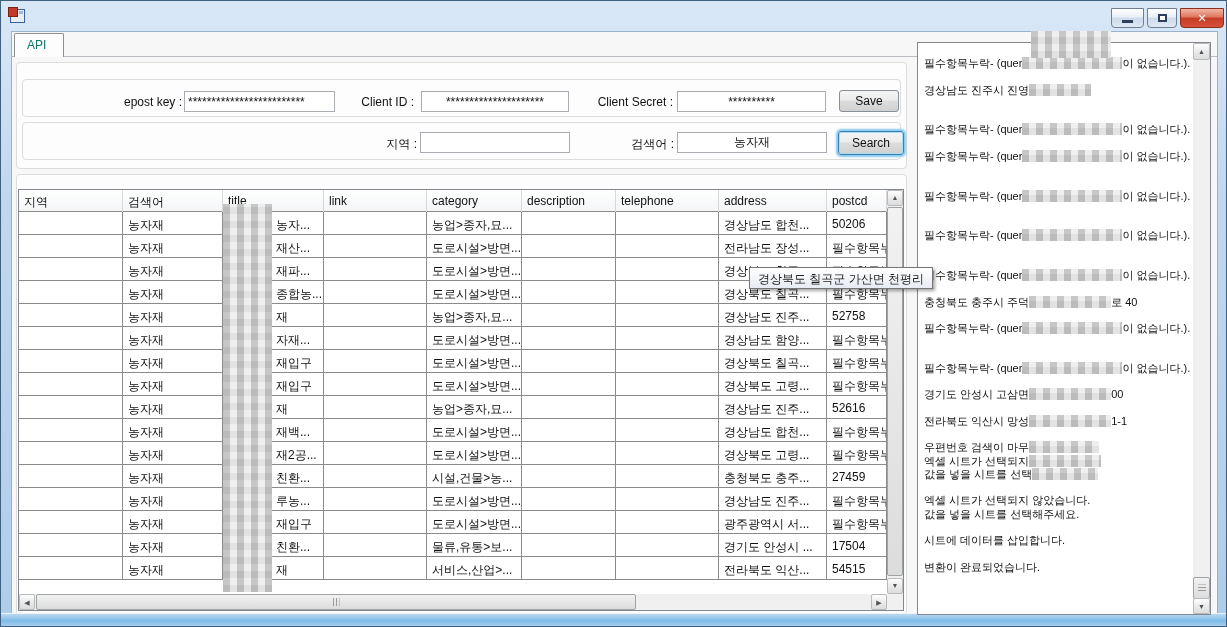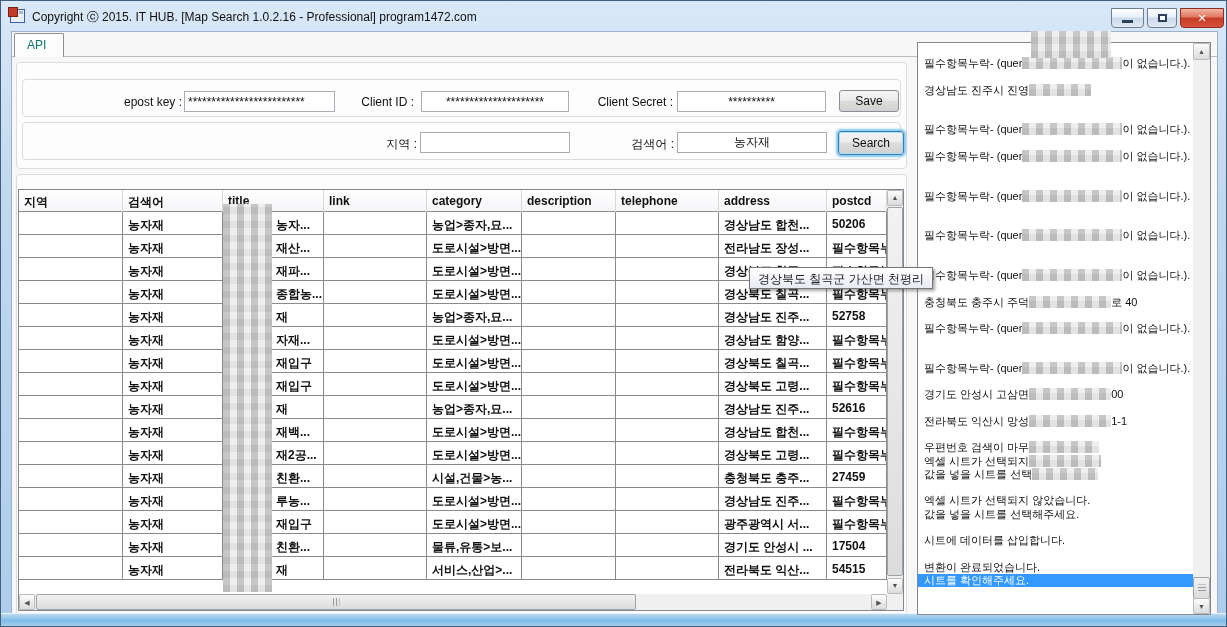--- a/index.html
+++ b/index.html
@@ -45,21 +45,21 @@
     font-size:12px; font-family:"Liberation Sans","DejaVu Sans",sans-serif; padding:0 3px; color:#111; }
   .tbox.center { text-align:center; }
   .pushbtn { position:absolute; height:22px; border:1px solid #878f99; border-radius:3px;
     background:linear-gradient(#f4f4f4,#ececec 45%,#dddddd 50%,#d0d0d0);
     font-size:12px; color:#111; text-align:center; font-family:"Liberation Sans","DejaVu Sans",sans-serif; }
   .pushbtn.focused { border:1px solid #3c7fb1;
     box-shadow:0 0 2px 2px #86c9ef, inset 0 0 0 1px #aadcf5; }
   
   .gb-table { left:4px; top:142px; width:891px; height:441px; }
   .listview { position:absolute; left:6px; top:157px; width:886px; height:422px;
-    background:#fff; border:1px solid #828790; overflow:hidden;font-weight:bold; }
+    background:#fff; border:1px solid #828790; overflow:hidden; }
   .hrow { position:absolute; left:0; top:0; height:22px; width:884px; display:flex;
     background:linear-gradient(#ffffff,#f4f5f7); border-bottom:1px solid #8c8c8c; }
   .hcell { height:22px; border-right:1px solid #d8d8d8; font-size:12px; color:#111;
     padding:4px 0 0 5px; overflow:hidden; white-space:nowrap; }
   .tbody { position:absolute; left:0; top:22px; width:868px; }
   .trow { display:flex; height:23px; background:#fff; }
   .tcell { height:23px; border-right:1px solid #8a8a8a; border-bottom:1px solid #8a8a8a;
     font-size:12px; color:#111; padding:5px 0 0 5px; overflow:hidden; white-space:nowrap; }
   .tcell.title-cell { padding-left:53px; }
   
@@ -100,21 +100,20 @@
   .bottom-edge { position:absolute; left:0; bottom:0; width:100%; height:13px;
     background:linear-gradient(180deg,#bcd9ef,#7fbce8 55%,#a5cdec); border-top:1px solid #e8f3fb; }
 </style>
 </head>
 <body>
 
 <div class="win">
 
   <div class="titlebar">
     <span class="app-icon"></span>
-    <span class="title-text">Copyright ⓒ 2015. IT HUB. [Map Search 1.0.2.16 - Professional] program1472.com</span>
     <div class="winbtn btn-min"><span class="glyph-min"></span></div>
     <div class="winbtn btn-max"><span class="glyph-max"></span></div>
     <div class="winbtn btn-close"><span>✕</span></div>
   </div>
 
   <div class="client">
     <div class="tabline"></div>
     <div class="tab">API</div>
 
     <div class="groupbox gb-form">
@@ -380,21 +379,20 @@
         <div class="log-line"><span>우편번호 검색이 마무</span><span class="log-blur pix" style="width: 70px;"></span></div>
         <div class="log-line"><span>엑셀 시트가 선택되지</span><span class="log-blur pix" style="width: 72px;"></span></div>
         <div class="log-line"><span>값을 넣을 시트를 선택</span><span class="log-blur pix" style="width: 66px;"></span></div>
         <div class="log-line"><span></span></div>
         <div class="log-line"><span>엑셀 시트가 선택되지 않았습니다.</span></div>
         <div class="log-line"><span>값을 넣을 시트를 선택해주세요.</span></div>
         <div class="log-line"><span></span></div>
         <div class="log-line"><span>시트에 데이터를 삽입합니다.</span></div>
         <div class="log-line"><span></span></div>
         <div class="log-line"><span>변환이 완료되었습니다.</span></div>
-        <div class="log-line selected"><span>시트를 확인해주세요.</span></div>
       </div>
     <div class="sb-track log-vscroll" style="position:absolute;">
       <div class="sb-btn" style="left:0;top:0;width:17px;height:17px;line-height:16px;"><span>▲</span></div>
       <div class="sb-thumb" style="left:0;top:534px;width:17px;height:22px;">
           <span class="grip-v"></span>
         </div>
       <div class="sb-btn" style="left:0;bottom:0;width:17px;height:16px;line-height:15px;"><span>▼</span></div>
     </div>
   </div>
   <div class="log-top-blur pix"></div>

